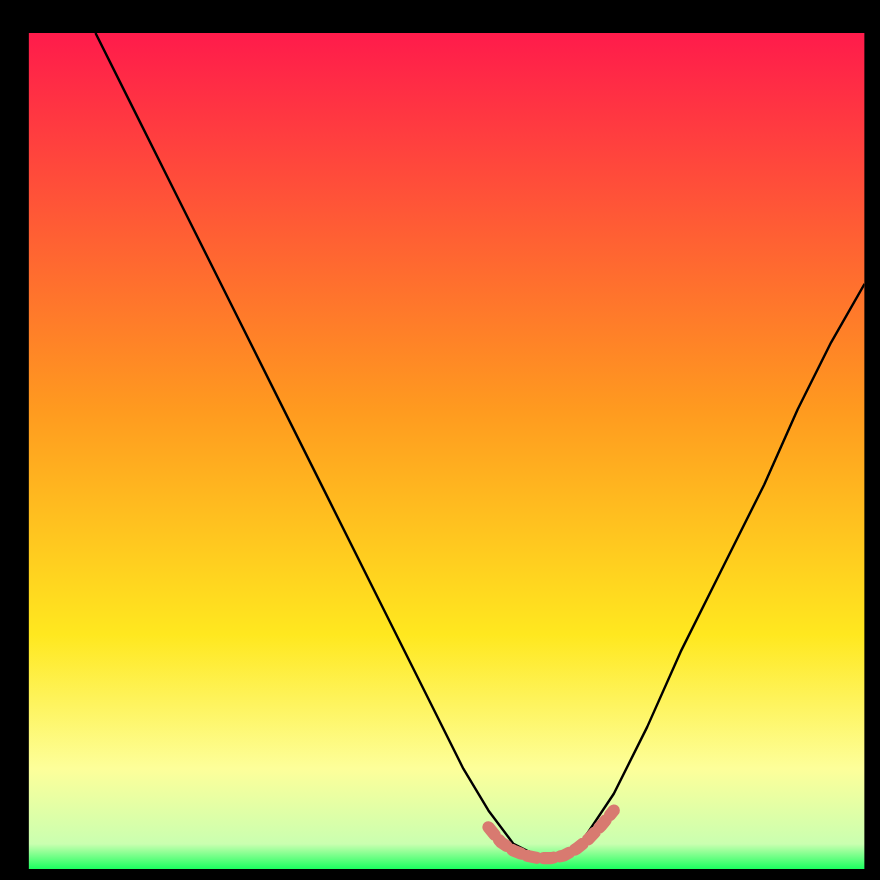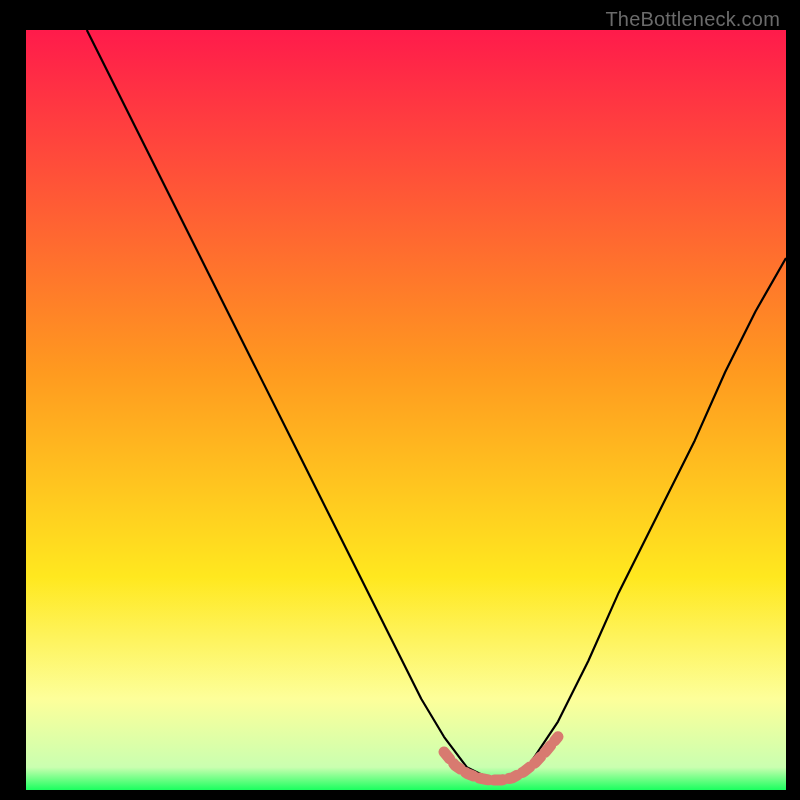--- a/index.html
+++ b/index.html
@@ -6,21 +6,20 @@
 body { background: #000; width: 800px; height: 800px; overflow: hidden; position: relative; font-family: Arial, sans-serif; }
 .frame { position: absolute; left: 0; top: 0; width: 800px; height: 800px; background: #000; }
 .plot-area { position: absolute; left: 26px; top: 30px; width: 760px; height: 760px; }
 .watermark { position: absolute; top: 8px; right: 20px; color: #6b6b6b; font-size: 20px; font-weight: 500; letter-spacing: 0.2px; }
 svg { display: block; }
 </style>
 </head>
 <body>
 
 <div class="frame">
-  <div class="watermark">TheBottleneck.com</div>
   <div class="plot-area">
     <svg id="plot-svg" width="760" height="760" viewBox="0 0 760 760" preserveAspectRatio="none">
         <defs>
           <linearGradient id="bg-grad" x1="0" y1="0" x2="0" y2="1">
             <stop offset="0%" stop-color="#ff1b4b"></stop>
             <stop offset="45%" stop-color="#ff9a1f"></stop>
             <stop offset="72%" stop-color="#ffe81f"></stop>
             <stop offset="88%" stop-color="#fdff9a"></stop>
             <stop offset="97%" stop-color="#caffb0"></stop>
             <stop offset="100%" stop-color="#1bff5f"></stop>

